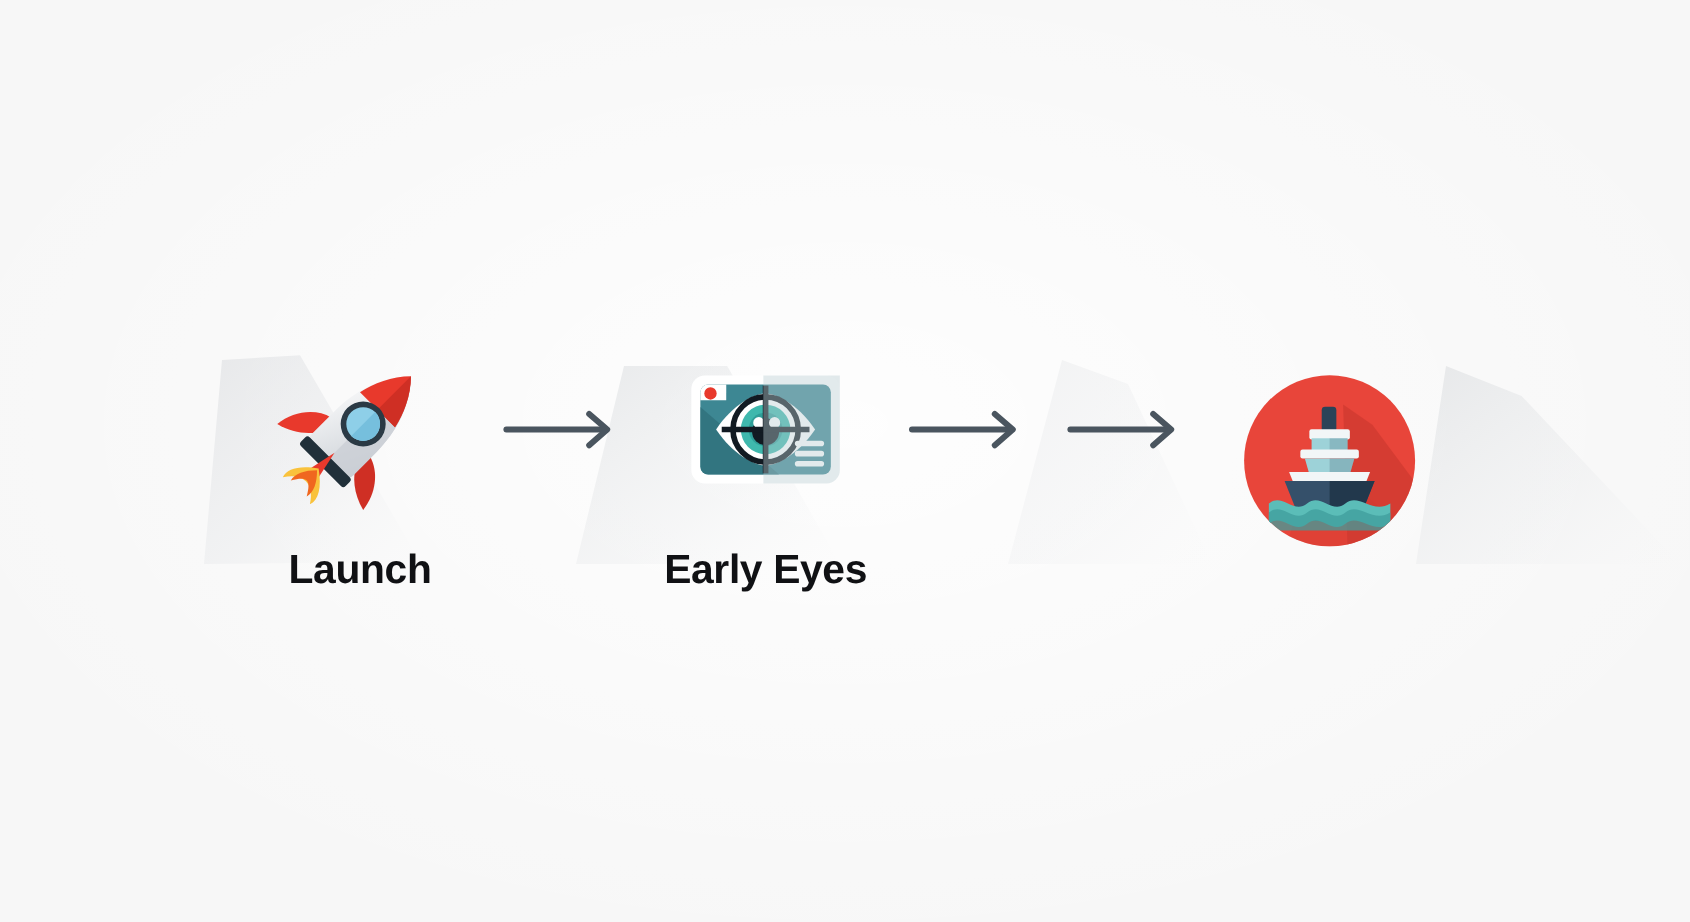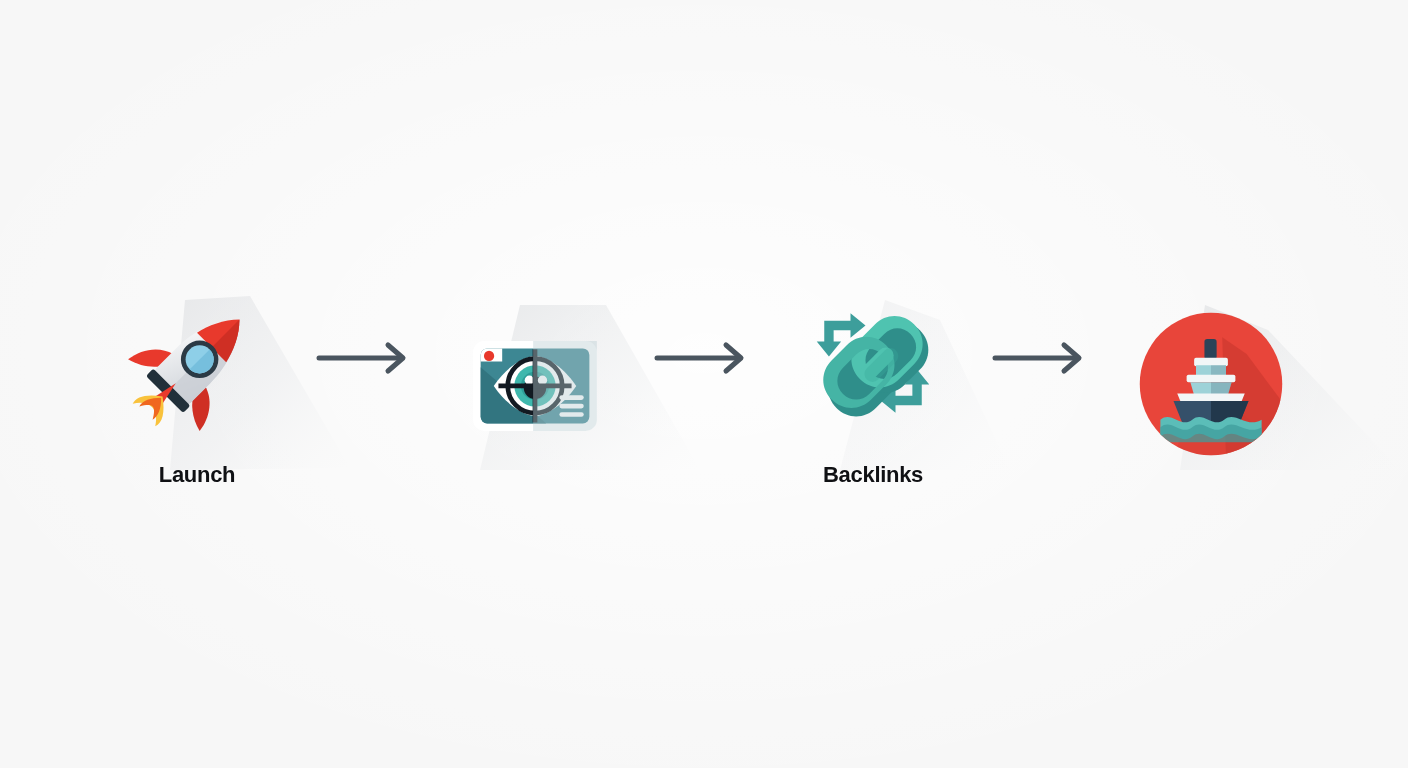--- a/index.html
+++ b/index.html
@@ -58,21 +58,21 @@
     height: 160px;
     display: flex;
     align-items: center;
     justify-content: center;
     position: relative;
   }
   .icon-wrap svg { display: block; overflow: visible; }
 
   .step-label {
     margin-top: 22px;
-    font-size: 22px;
+    font-size: 34px;
     font-weight: bold;
     color: #101114;
     letter-spacing: -0.3px;
     white-space: nowrap;
     line-height: 1;
   }
 
   
   .arrow {
     width: 132px;
@@ -199,59 +199,30 @@
           <line x1="80" y1="43" x2="80" y2="121" stroke="#121a22" stroke-width="5"></line>
           <line x1="41" y1="82" x2="119" y2="82" stroke="#121a22" stroke-width="5"></line>
 
           <rect x="106" y="92" width="26" height="5" rx="2.5" fill="#ffffff"></rect>
           <rect x="106" y="101" width="26" height="5" rx="2.5" fill="#ffffff"></rect>
           <rect x="106" y="110" width="26" height="5" rx="2.5" fill="#ffffff"></rect>
 
           <path d="M78 34 L146 34 A12 12 0 0 1 146 34 L146 118 A12 12 0 0 1 134 130 L78 130 Z" fill="#b9ccd1" opacity="0.42"></path>
         </svg>
       </div>
+      <div class="step-label">Early Eyes</div>
     </div>
 
     <div class="arrow">
       <svg viewBox="0 0 100 34" width="100" height="34">
         <line x1="3" y1="17" x2="84" y2="17" stroke="#4a555f" stroke-width="5" stroke-linecap="round"></line>
         <polyline points="72,4 87,17 72,30" fill="none" stroke="#4a555f" stroke-width="5" stroke-linecap="round" stroke-linejoin="round"></polyline>
       </svg>
     </div>
 
-    <div class="step">
-      <div class="icon-wrap">
-        <svg viewBox="0 0 160 160" width="150" height="150">
-
-          <g fill="#3d9e9b">
-            <path d="M28 36 L28 58 L20 58 L33 74 L46 58 L38 58 L38 46 L56 46 L56 54 L72 41 L56 28 L56 36 Z"></path>
-          </g>
-
-          <g fill="#3d9e9b">
-            <path d="M132 126 L132 104 L140 104 L127 88 L114 104 L122 104 L122 116 L104 116 L104 108 L88 121 L104 134 L104 126 Z"></path>
-          </g>
-
-          <g>
-            <path d="M36 124 C24 112 24 94 36 82 L58 60 C70 48 88 48 100 60 C112 72 112 90 100 102 L78 124 C66 136 48 136 36 124 Z" fill="#2f8e8a" transform="translate(5,5)"></path>
-          </g>
-
-          <path d="M66 98 C54 86 54 68 66 56 L82 40 C94 28 112 28 124 40 C136 52 136 70 124 82 L108 98 C96 110 78 110 66 98 Z" fill="#2f8e8a" transform="translate(6,6)"></path>
-
-          <path d="M66 98 C54 86 54 68 66 56 L82 40 C94 28 112 28 124 40 C136 52 136 70 124 82 L108 98 C96 110 78 110 66 98 Z
-                   M78 92 C70 84 70 72 78 64 L92 50 C100 42 112 42 120 50 C128 58 128 70 120 78 L106 92 C98 100 86 100 78 92 Z" fill="#4fc3b0" fill-rule="evenodd"></path>
-
-          <path d="M36 120 C24 108 24 90 36 78 L52 62 C64 50 82 50 94 62 C106 74 106 92 94 104 L78 120 C66 132 48 132 36 120 Z
-                   M48 114 C40 106 40 94 48 86 L62 72 C70 64 82 64 90 72 C98 80 98 92 90 100 L76 114 C68 122 56 122 48 114 Z" fill="#45b4a5" fill-rule="evenodd"></path>
-
-          <rect x="62" y="74" width="44" height="17" rx="8.5" fill="#4fc3b0" transform="rotate(-45 84 82.5)"></rect>
-          <rect x="62" y="74" width="44" height="17" rx="8.5" fill="#3aa99c" opacity="0.35" transform="rotate(-45 84 82.5) translate(3,4)"></rect>
-        </svg>
-      </div>
-      <div class="step-label">Backlinks</div>
-    </div>
 
     <div class="arrow">
       <svg viewBox="0 0 100 34" width="100" height="34">
         <line x1="3" y1="17" x2="84" y2="17" stroke="#4a555f" stroke-width="5" stroke-linecap="round"></line>
         <polyline points="72,4 87,17 72,30" fill="none" stroke="#4a555f" stroke-width="5" stroke-linecap="round" stroke-linejoin="round"></polyline>
       </svg>
     </div>
 
     <div class="step">
       <div class="icon-wrap">

